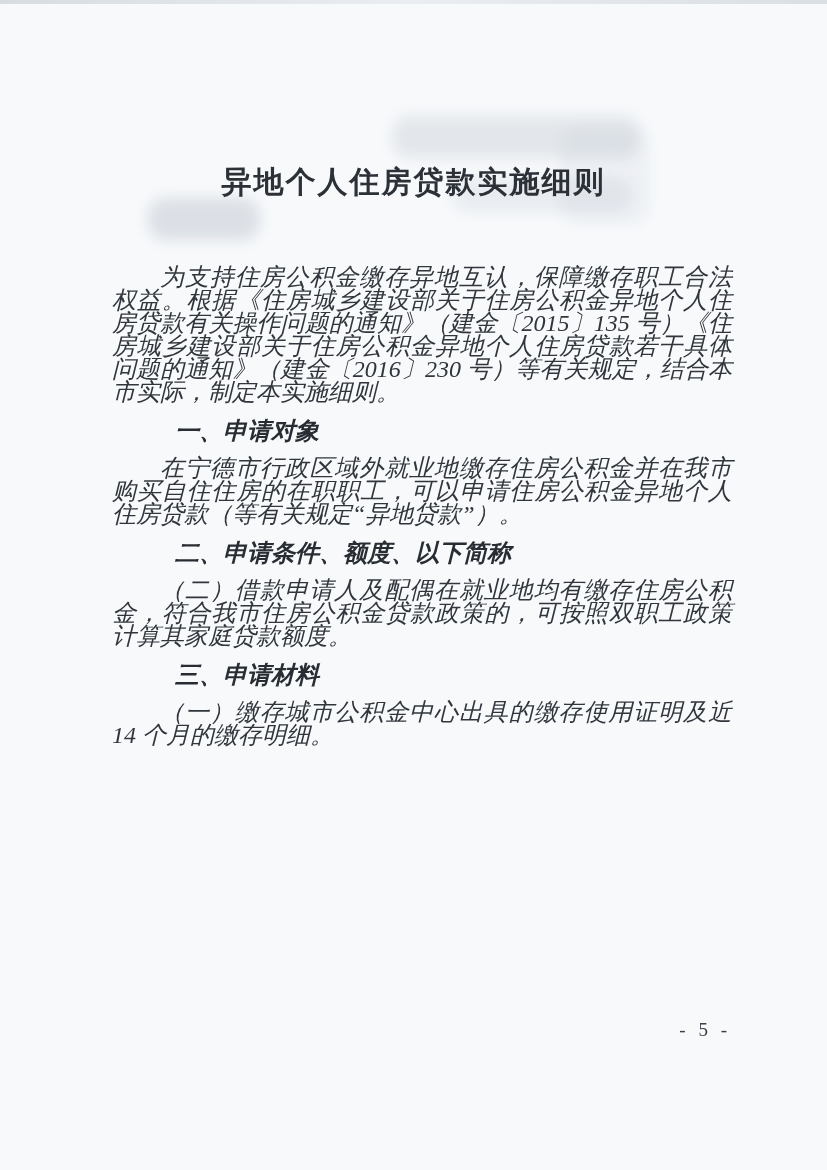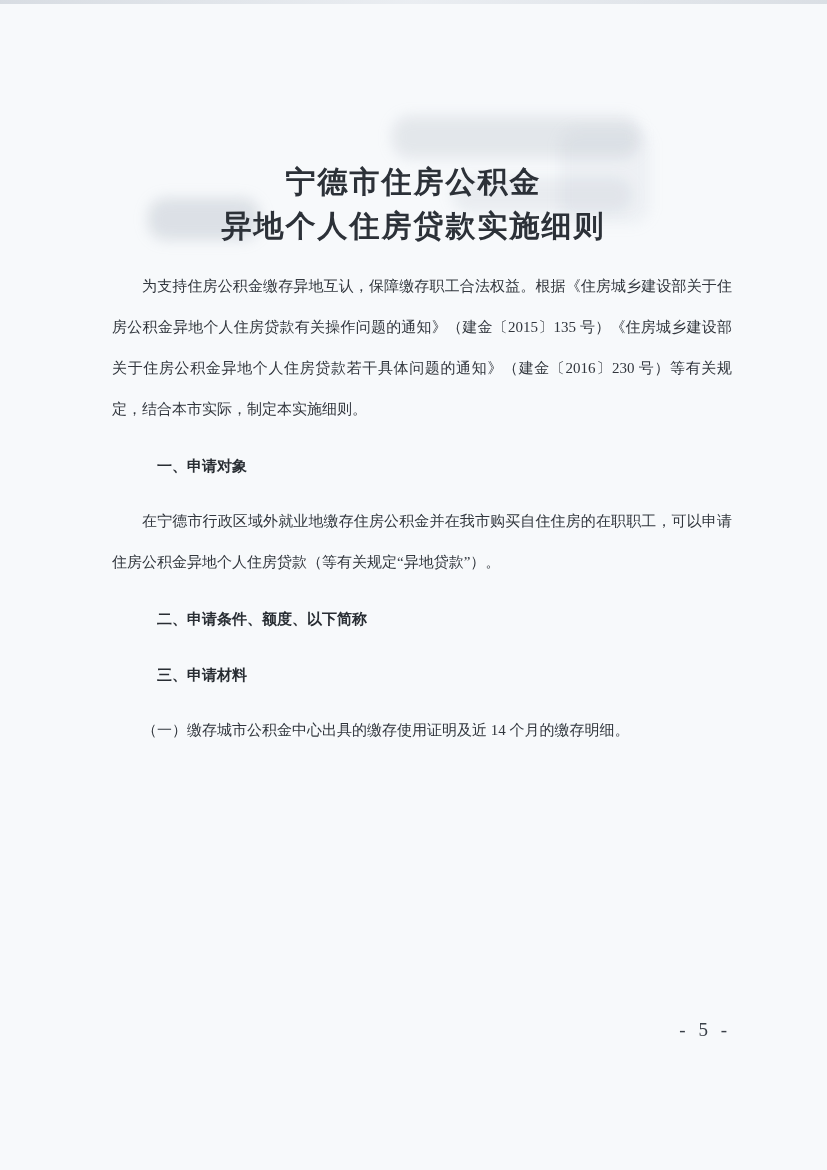--- a/index.html
+++ b/index.html
@@ -45,25 +45,26 @@
     font-size: 30px;
     line-height: 44px;
     letter-spacing: 2px;
     color: #2c3138;
   }
   .content {
     position: absolute;
     top: 266px;
     left: 112px;
     width: 620px;
-    font-size: 15px;
-    line-height: 41px;
+    font-size: 24px;
+    line-height: 23px;
     color: #31363d;
     text-align: justify;
     text-justify: inter-character;
+    font-style: italic;
   }
   .content .para {
     margin: 0;
     text-indent: 2em;
   }
   .content .heading {
     margin: 15px;
     text-indent: 2em;
     font-family: "Liberation Sans", "DejaVu Sans", sans-serif;
     font-weight: bold;
@@ -84,28 +85,28 @@
 
 <div class="page">
 
   <div class="top-edge"></div>
   <div class="smudge s1"></div>
   <div class="smudge s2"></div>
   <div class="smudge s3"></div>
   <div class="smudge s4"></div>
 
   <div class="title-block">
-    <div>宁德市住房公积金</div>
     <div>异地个人住房贷款实施细则</div>
   </div>
 
   <div class="content">
     <p class="para">为支持住房公积金缴存异地互认，保障缴存职工合法权益。根据《住房城乡建设部关于住房公积金异地个人住房贷款有关操作问题的通知》（建金〔2015〕135 号）《住房城乡建设部关于住房公积金异地个人住房贷款若干具体问题的通知》（建金〔2016〕230 号）等有关规定，结合本市实际，制定本实施细则。</p>
     <p class="heading">一、申请对象</p>
     <p class="para">在宁德市行政区域外就业地缴存住房公积金并在我市购买自住住房的在职职工，可以申请住房公积金异地个人住房贷款（等有关规定“异地贷款”）。</p>
     <p class="heading">二、申请条件、额度、以下简称</p>
+    <p class="para">（二）借款申请人及配偶在就业地均有缴存住房公积金，符合我市住房公积金贷款政策的，可按照双职工政策计算其家庭贷款额度。</p>
     <p class="heading">三、申请材料</p>
     <p class="para">（一）缴存城市公积金中心出具的缴存使用证明及近 14 个月的缴存明细。</p>
   </div>
 
   <div class="page-number">- 5 -</div>
 
 </div>
 
 </body></html>

